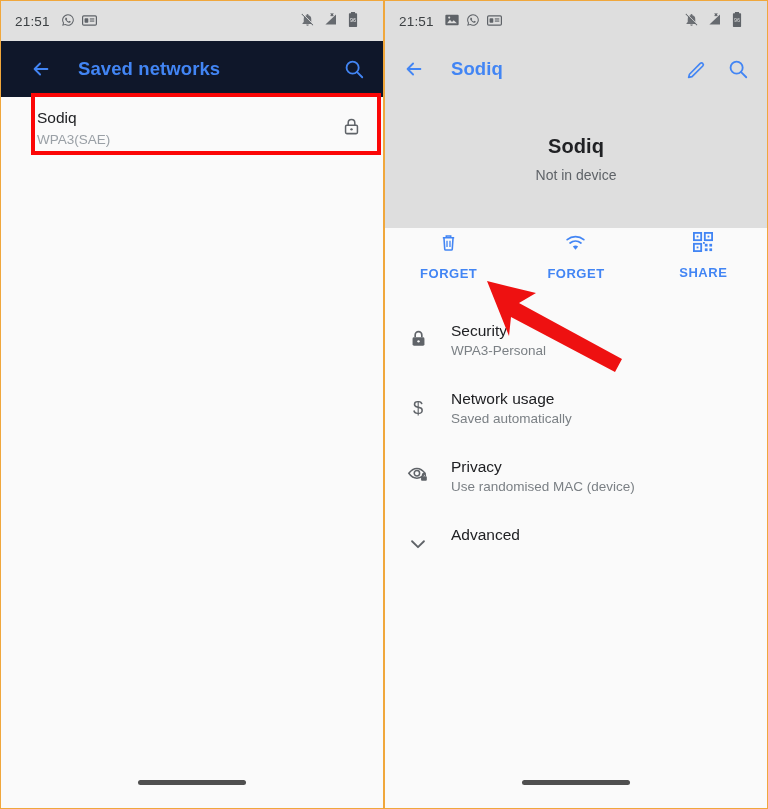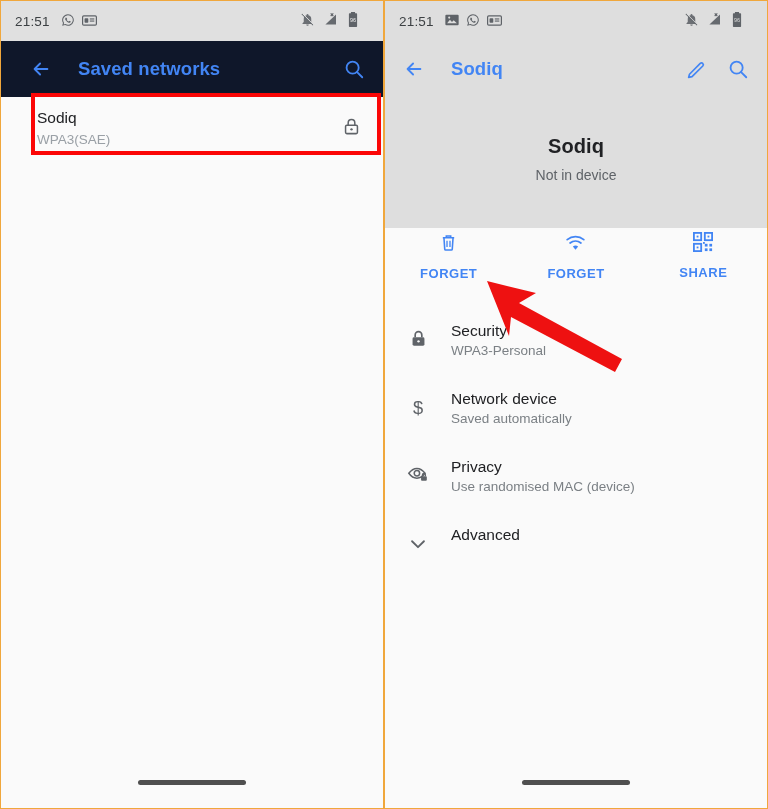--- a/index.html
+++ b/index.html
@@ -388,21 +388,21 @@
         </div>
       </div>
 
       <div class="detail-row">
         <div class="detail-icon">
           <svg width="20" height="22" viewBox="0 0 20 24">
               <text x="10" y="19" font-size="20" font-family="Liberation Sans, sans-serif" fill="#5f6368" text-anchor="middle">$</text>
             </svg>
         </div>
         <div class="detail-texts">
-          <div class="detail-title">Network device</div>
+          <div class="detail-title">Network usage</div>
           <div class="detail-sub">Saved automatically</div>
         </div>
       </div>
 
       <div class="detail-row">
         <div class="detail-icon">
           <svg width="22" height="18" viewBox="0 0 24 20">
             <path fill="none" stroke="#5f6368" stroke-width="1.7" d="M1.8 9.2c2.6-3.6 5.8-5.4 9-5.4s6.4 1.8 9 5.4c-2.6 3.6-5.8 5.4-9 5.4s-6.4-1.8-9-5.4z"></path>
             <circle cx="10.8" cy="9.2" r="3" fill="none" stroke="#5f6368" stroke-width="1.7"></circle>
             <rect x="15.4" y="12.4" width="6.4" height="5" rx="1" fill="#5f6368"></rect>

